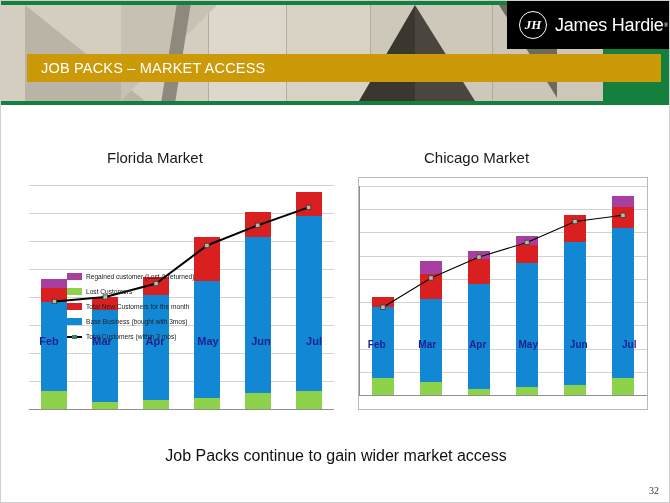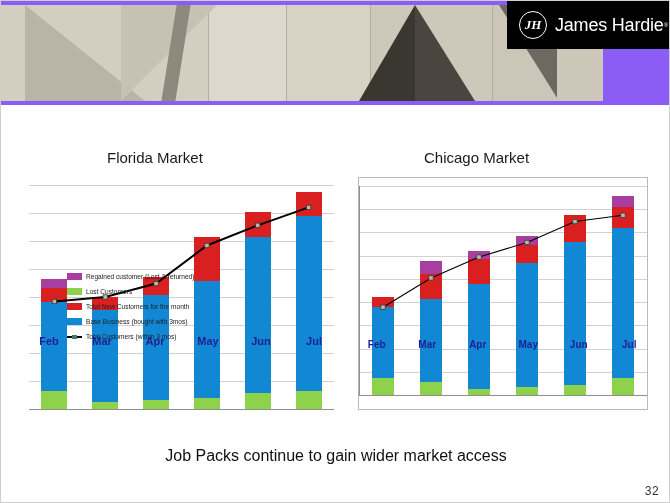--- a/index.html
+++ b/index.html
@@ -18,21 +18,21 @@
     overflow: hidden;
     border: 1px solid #cfcfcf;
     box-sizing: border-box;
   }
 
   
   #header {
     position: absolute;
     left: 0; top: 0;
     width: 670px; height: 104px;
-    background: #8b5cf6;
+    background: #15803d;
     overflow: hidden;
   }
   #header-photo {
     position: absolute;
     left: 0; top: 4px;
     width: 602px; height: 96px;
     background: linear-gradient(180deg,#d9d4c7 0%, #cfc9bb 100%);
     overflow: hidden;
   }
   .pane {
@@ -281,23 +281,23 @@
     left: 0; right: 0;
     top: 342px;
     text-align: center;
     font-size: 16px;
     color: #111;
   }
   #page-num {
     position: absolute;
     right: 12px;
     top: 380px;
-    font-size: 12px;
+    font-size: 10px;
     color: #333;
-    font-family: Liberation Mono, monospace;
+    font-family: Liberation Serif, serif;
   }
 </style>
 </head>
 <body>
 
 <div id="slide">
 
   <div id="header">
     <div id="header-photo">
       <div class="pane p1"></div>
@@ -313,20 +313,23 @@
       <div id="wedge-dark3"></div>
       <div id="wedge-light"></div>
     </div>
 
     <div id="logo-box">
       <div id="logo-mark">JH</div>
       <div id="logo-text">James Hardie</div>
       <span id="logo-reg">®</span>
     </div>
 
+    <div id="banner">
+      <div id="banner-text">JOB PACKS – MARKET ACCESS</div>
+    </div>
   </div>
 
   <div id="body-area">
 
     <div class="chart-title" id="fl-title">Florida Market</div>
     <div class="chart-title" id="ch-title">Chicago Market</div>
 
     <div class="chart-frame" id="fl-chart">
       <div class="plot" id="fl-plot">
           <div class="gridline" style="top: 2px;"></div>

